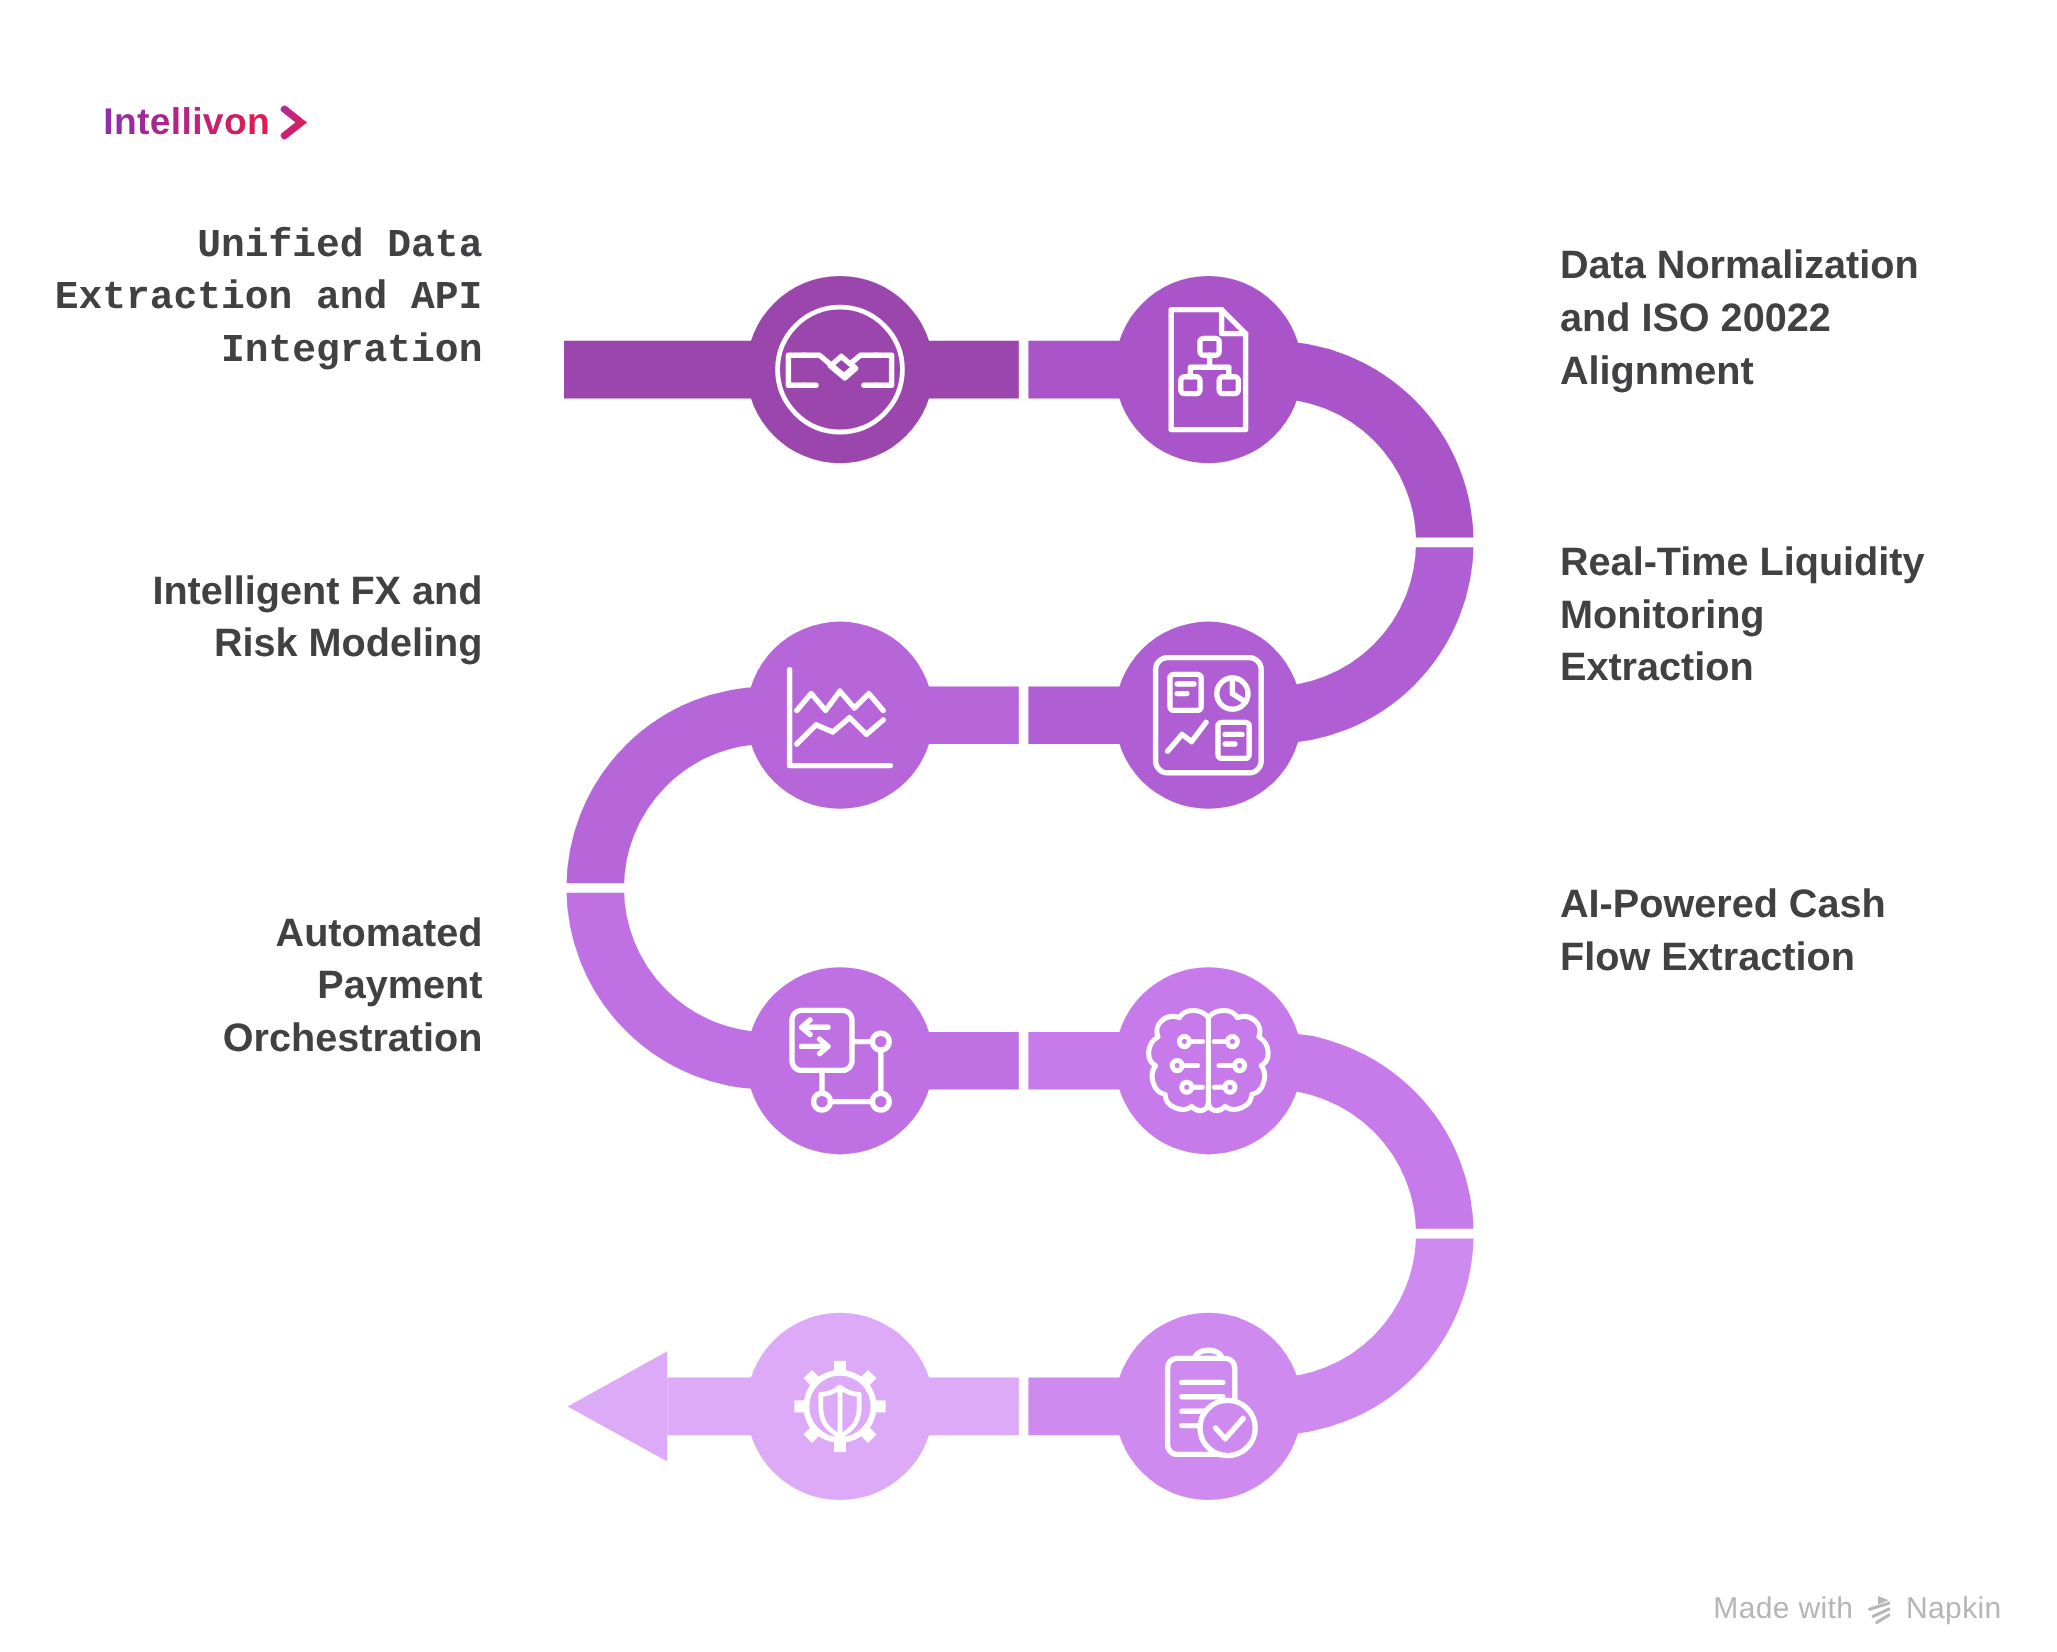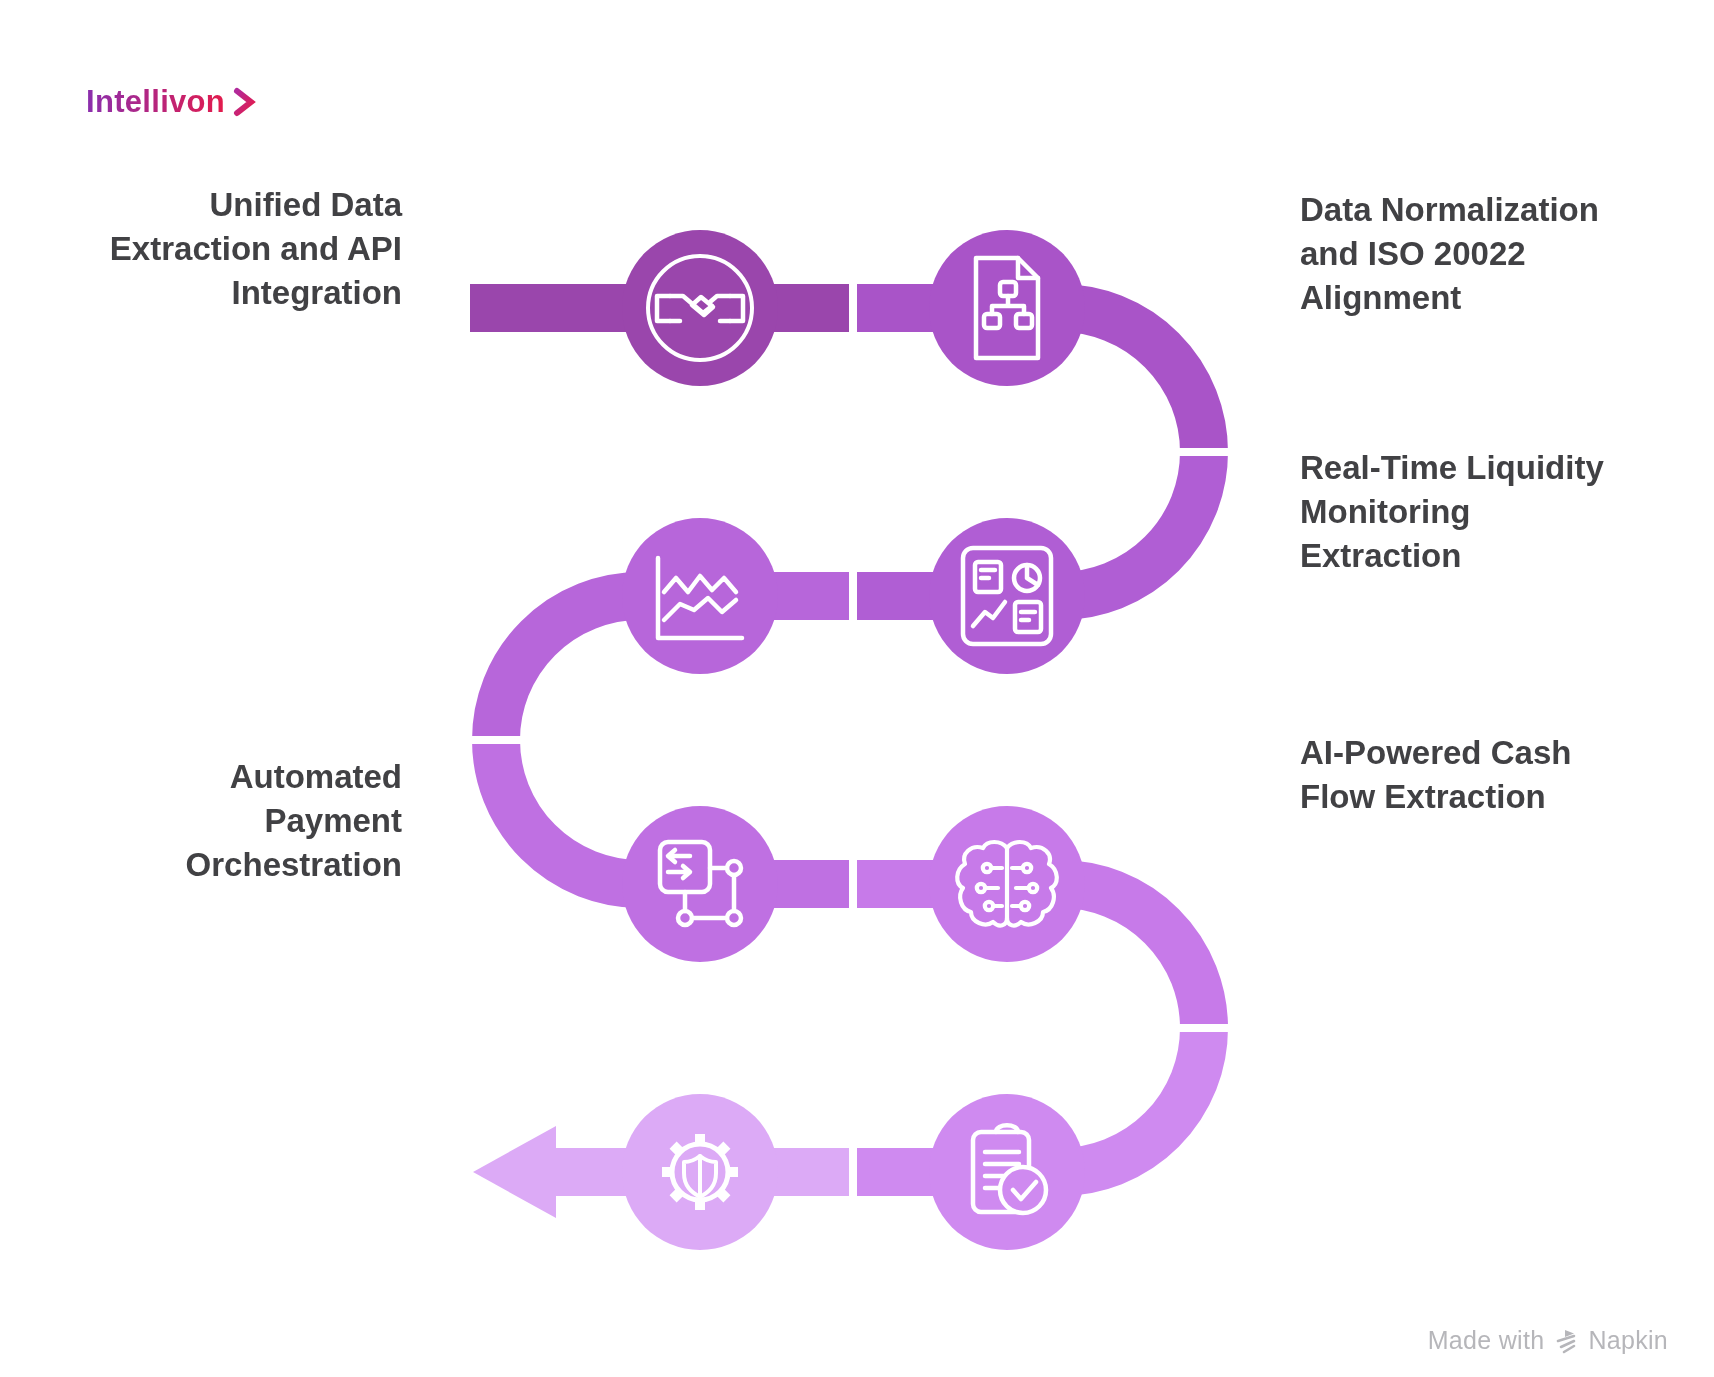--- a/index.html
+++ b/index.html
@@ -17,22 +17,22 @@
   }
 
   .snake { position:absolute; left:0; top:0; }
 
   .step-label {
     position:absolute; font-weight:bold; font-size:33px; line-height:44px;
     color:var(--label-text,#414144); white-space:pre-line; transform:translateY(-50%);
   }
   .step-label.left  { left:30px;  width:372px; text-align:right; }
   .step-label.right { left:1300px; width:414px; text-align:left; }
-  .pos-l1 { top:249px; } .pos-l2 { top:514px; } .pos-l3 { top:821px; } .pos-l4 { top:1039px; }
-  .pos-r1 { top:254px; } .pos-r2 { top:512px; } .pos-r3 { top:775px; } .pos-r4 { top:1039px; }
+  .pos-l1 { top:249px;font-family:Liberation Mono, monospace; } .pos-l2 { top:514px; } .pos-l3 { top:821px; } .pos-l4 { top:1039px; }
+  .pos-r1 { top:265px; } .pos-r2 { top:512px; } .pos-r3 { top:775px; } .pos-r4 { top:1039px; }
 
   .watermark {
     position:absolute; right:46px; bottom:22px; display:flex; align-items:center; gap:9px;
     color:var(--watermark-text,#b6b6ba); font-size:25px; font-weight:500; letter-spacing:.3px;
   }
   .napkin-icon { display:block; }
 </style>
 </head>
 <body>
 
@@ -177,20 +177,22 @@
 
   <div class="step-label left pos-l1">Unified Data
 Extraction and API
 Integration</div>
   <div class="step-label right pos-r1">Data Normalization
 and ISO 20022
 Alignment</div>
   <div class="step-label right pos-r2">Real-Time Liquidity
 Monitoring
 Extraction</div>
+  <div class="step-label left pos-l2">Intelligent FX and
+Risk Modeling</div>
   <div class="step-label left pos-l3">Automated
 Payment
 Orchestration</div>
   <div class="step-label right pos-r3">AI-Powered Cash
 Flow Extraction</div>
 
   <div class="watermark">
     <span>Made with</span>
     <svg class="napkin-icon" width="26" height="26" viewBox="0 0 26 26">
       <path d="M12 2 L21 5.5 L12 9 Z" fill="currentColor"></path>

